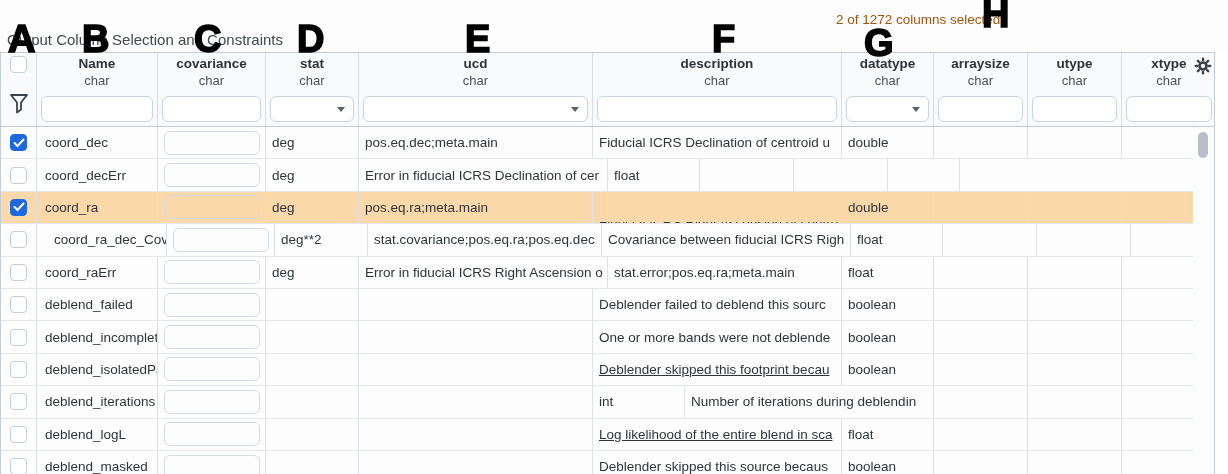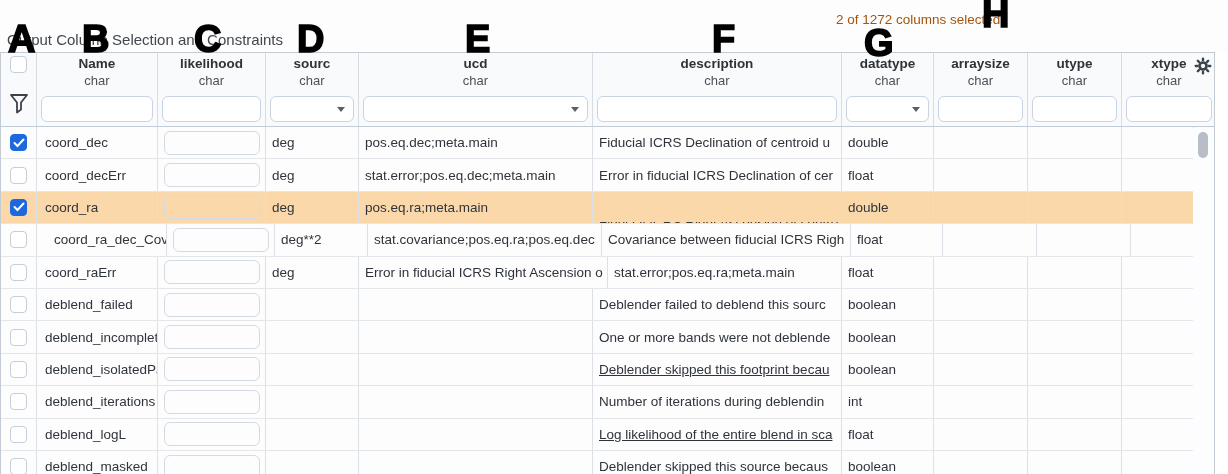--- a/index.html
+++ b/index.html
@@ -91,26 +91,26 @@
           </svg>
         </div>
       </div>
 
     <div class="th" style="width: 121px;">
           <div class="lbl">Name</div>
           <div class="typ">char</div>
           <div class="filter-wrap"><input class="filter-input" value="" style=""></div>
         </div>
         <div class="th" style="width: 108px;">
-          <div class="lbl">likelihood</div>
+          <div class="lbl">covariance</div>
           <div class="typ">char</div>
           <div class="filter-wrap"><input class="filter-input" value="" style=""></div>
         </div>
         <div class="th" style="width: 93px;">
-          <div class="lbl">sourc</div>
+          <div class="lbl">stat</div>
           <div class="typ">char</div>
           <div class="filter-wrap"><input class="filter-input" value="" style=""><div class="chev"></div></div>
         </div>
         <div class="th" style="width: 234px;">
           <div class="lbl">ucd</div>
           <div class="typ">char</div>
           <div class="filter-wrap"><input class="filter-input" value="" style=""><div class="chev"></div></div>
         </div>
         <div class="th" style="width: 249px;">
           <div class="lbl">description</div>
@@ -162,21 +162,20 @@
         </div>
         <div class="row">
           <div class="td td-check">
             <div class="cb"></div>
           </div>
           <div class="td td-name" style="width: 121px;">coord_decErr</div>
           <div class="td" style="width: 108px;">
             <input class="cinput" value="" style="">
           </div>
           <div class="td" style="width: 93px;">deg</div>
-          <div class="td" style="width: 234px;">stat.error;pos.eq.dec;meta.main</div>
           <div class="td" style="width: 249px;">Error in fiducial ICRS Declination of cer</div>
           <div class="td" style="width: 92px;">float</div>
           <div class="td" style="width: 94px;"></div>
           <div class="td" style="width: 94px;"></div>
           <div class="td" style="width: 72px;"></div>
         </div>
         <div class="row hl">
           <div class="td td-check">
             <div class="cb on">
               <svg width="12" height="10" viewBox="0 0 12 10">
@@ -279,22 +278,22 @@
         <div class="row">
           <div class="td td-check">
             <div class="cb"></div>
           </div>
           <div class="td td-name" style="width: 121px;">deblend_iterations</div>
           <div class="td" style="width: 108px;">
             <input class="cinput" value="" style="">
           </div>
           <div class="td" style="width: 93px;"></div>
           <div class="td" style="width: 234px;"></div>
+          <div class="td" style="width: 92px;">int</div>
           <div class="td" style="width: 249px;">Number of iterations during deblendin</div>
-          <div class="td" style="width: 92px;">int</div>
           <div class="td" style="width: 94px;"></div>
           <div class="td" style="width: 94px;"></div>
           <div class="td" style="width: 72px;"></div>
         </div>
         <div class="row">
           <div class="td td-check">
             <div class="cb"></div>
           </div>
           <div class="td td-name" style="width: 121px;">deblend_logL</div>
           <div class="td" style="width: 108px;">

